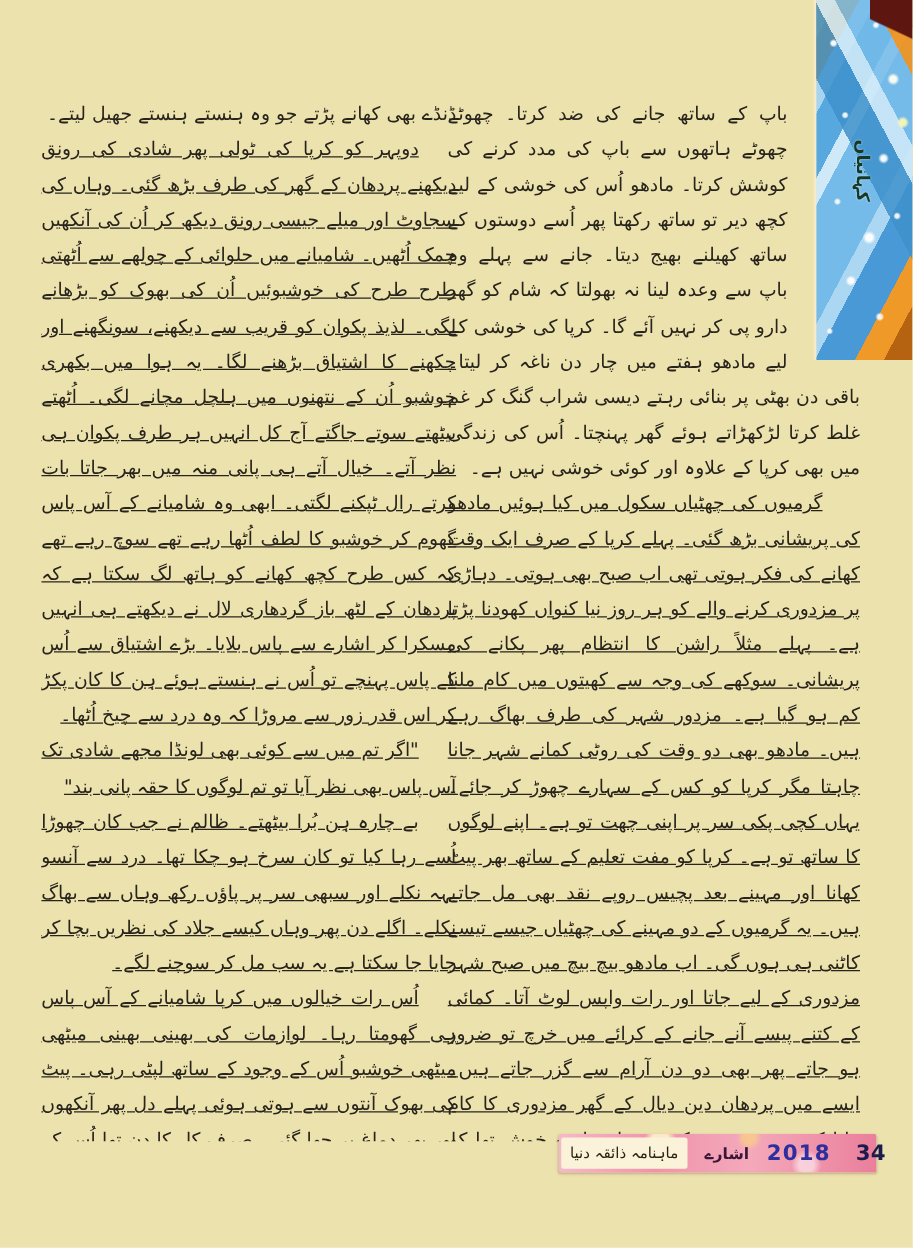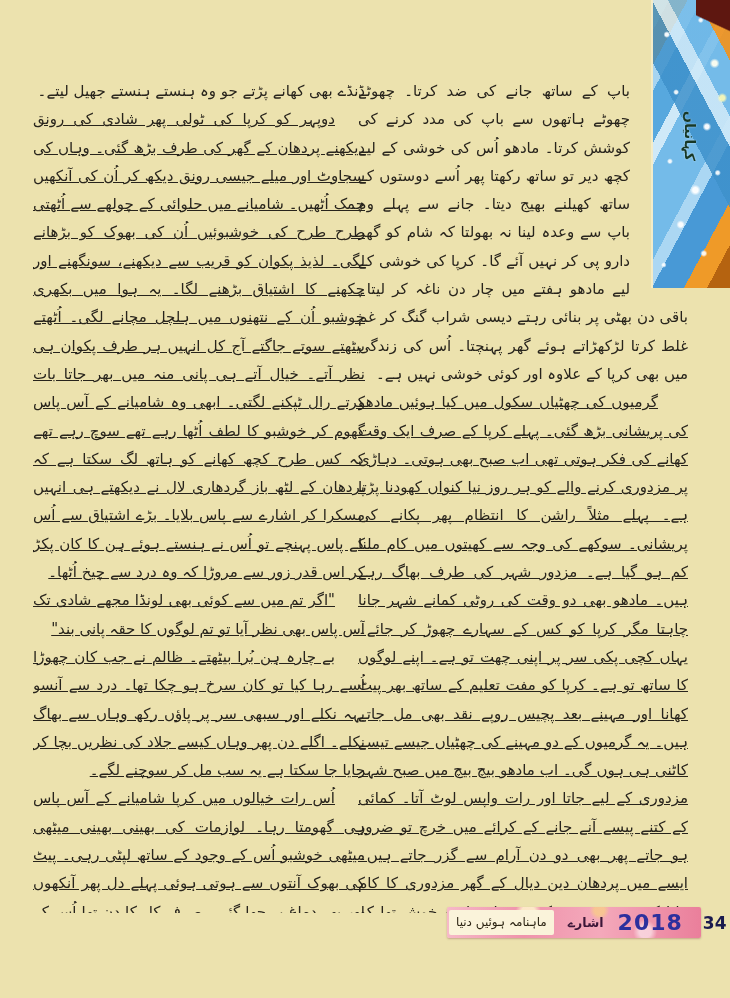--- a/index.html
+++ b/index.html
@@ -97,21 +97,21 @@
     margin-left:2px;padding:0 7px;
     font-size:12px;color:#2c2413;
     direction:rtl;white-space:nowrap;
     border-radius:2px;
   }
   .footer-month{
     font-size:12.5px;color:#3c1638;font-weight:bold;
     padding:0 8px 0 14px;direction:rtl;white-space:nowrap;
   }
   .footer-year{
-    font-size:22px;font-weight:bold;color:#2c2f9d;
+    font-size:17px;font-weight:bold;color:#2c2f9d;
     letter-spacing:1px;padding:0 6px;
   }
   .footer-page{
     font-size:17px;font-weight:bold;color:#1b1b4e;
     padding:0 12px 0 14px;
   }
 </style>
 </head>
 <body>
 
@@ -132,19 +132,19 @@
   <div class="col col-left">
     <p>ڈنڈے بھی کھانے پڑتے جو وہ ہنستے ہنستے جھیل لیتے۔</p>
     <p class="indent">دوپہر کو کرپا کی ٹولی پھر شادی کی رونق دیکھنے پردھان کے گھر کی طرف بڑھ گئی۔ وہاں کی سجاوٹ اور میلے جیسی رونق دیکھ کر اُن کی آنکھیں چمک اُٹھیں۔ شامیانے میں حلوائی کے چولھے سے اُٹھتی طرح طرح کی خوشبوئیں اُن کی بھوک کو بڑھانے لگی۔ لذیذ پکوان کو قریب سے دیکھنے، سونگھنے اور چکھنے کا اشتیاق بڑھنے لگا۔ یہ ہوا میں بکھری خوشبو اُن کے نتھنوں میں ہلچل مچانے لگی۔ اُٹھتے بیٹھتے سوتے جاگتے آج کل انہیں ہر طرف پکوان ہی نظر آتے۔ خیال آتے ہی پانی منہ میں بھر جاتا بات کرتے رال ٹپکنے لگتی۔ ابھی وہ شامیانے کے آس پاس گھوم کر خوشبو کا لطف اُٹھا رہے تھے سوچ رہے تھے کہ کس طرح کچھ کھانے کو ہاتھ لگ سکتا ہے کہ پردھان کے لٹھ باز گردھاری لال نے دیکھتے ہی انہیں مسکرا کر اشارے سے پاس بلایا۔ بڑے اشتیاق سے اُس کے پاس پہنچے تو اُس نے ہنستے ہوئے ہِن کا کان پکڑ کر اس قدر زور سے مروڑا کہ وہ درد سے چیخ اُٹھا۔</p>
     <p class="indent">"اگر تم میں سے کوئی بھی لونڈا مجھے شادی تک آس پاس بھی نظر آیا تو تم لوگوں کا حقہ پانی بند"</p>
     <p class="indent">بے چارہ ہِن بُرا بیٹھتے۔ ظالم نے جب کان چھوڑا اُسے رہا کیا تو کان سرخ ہو چکا تھا۔ درد سے آنسو بہہ نکلے اور سبھی سر پر پاؤں رکھ وہاں سے بھاگ نکلے۔ اگلے دن پھر وہاں کیسے جلاد کی نظریں بچا کر جایا جا سکتا ہے یہ سب مل کر سوچنے لگے۔</p>
     <p class="indent">اُس رات خیالوں میں کرپا شامیانے کے آس پاس ہی گھومتا رہا۔ لوازمات کی بھینی بھینی میٹھی میٹھی خوشبو اُس کے وجود کے ساتھ لپٹی رہی۔ پیٹ کی بھوک آنتوں سے ہوتی ہوئی پہلے دل پھر آنکھوں اور پھر دماغ پر چھا گئی۔ صرف کل کا دن تھا اُس کے پاس ان پکوانوں کا ذائقہ چکھ کر لطف اندوز ہونے کا۔ پیٹ سے زیادہ دل اور دماغ کو شرابور کرنے کا۔ پنڈال کے اندر تک رسائی صرف بابا کے ساتھ ہی ہو سکتی ہے۔ اور بابا کو صبح کیسے راضی کرنا ہے ساتھ لے جانے کے لیے یہ سوچتے سوچتے وہ نیند کی آغوش میں چلا گیا۔</p>
 
   </div>
 
   <div class="footer">
-    <span class="footer-mag">ماہنامہ ہوئیں دنیا</span>
+    <span class="footer-mag">ماہنامہ ذائقہ دنیا</span>
     <span class="footer-month">اشارے</span>
     <span class="footer-year">2018</span>
     <span class="footer-page">34</span>
   </div>
 
 </div>
 
 </body></html>

